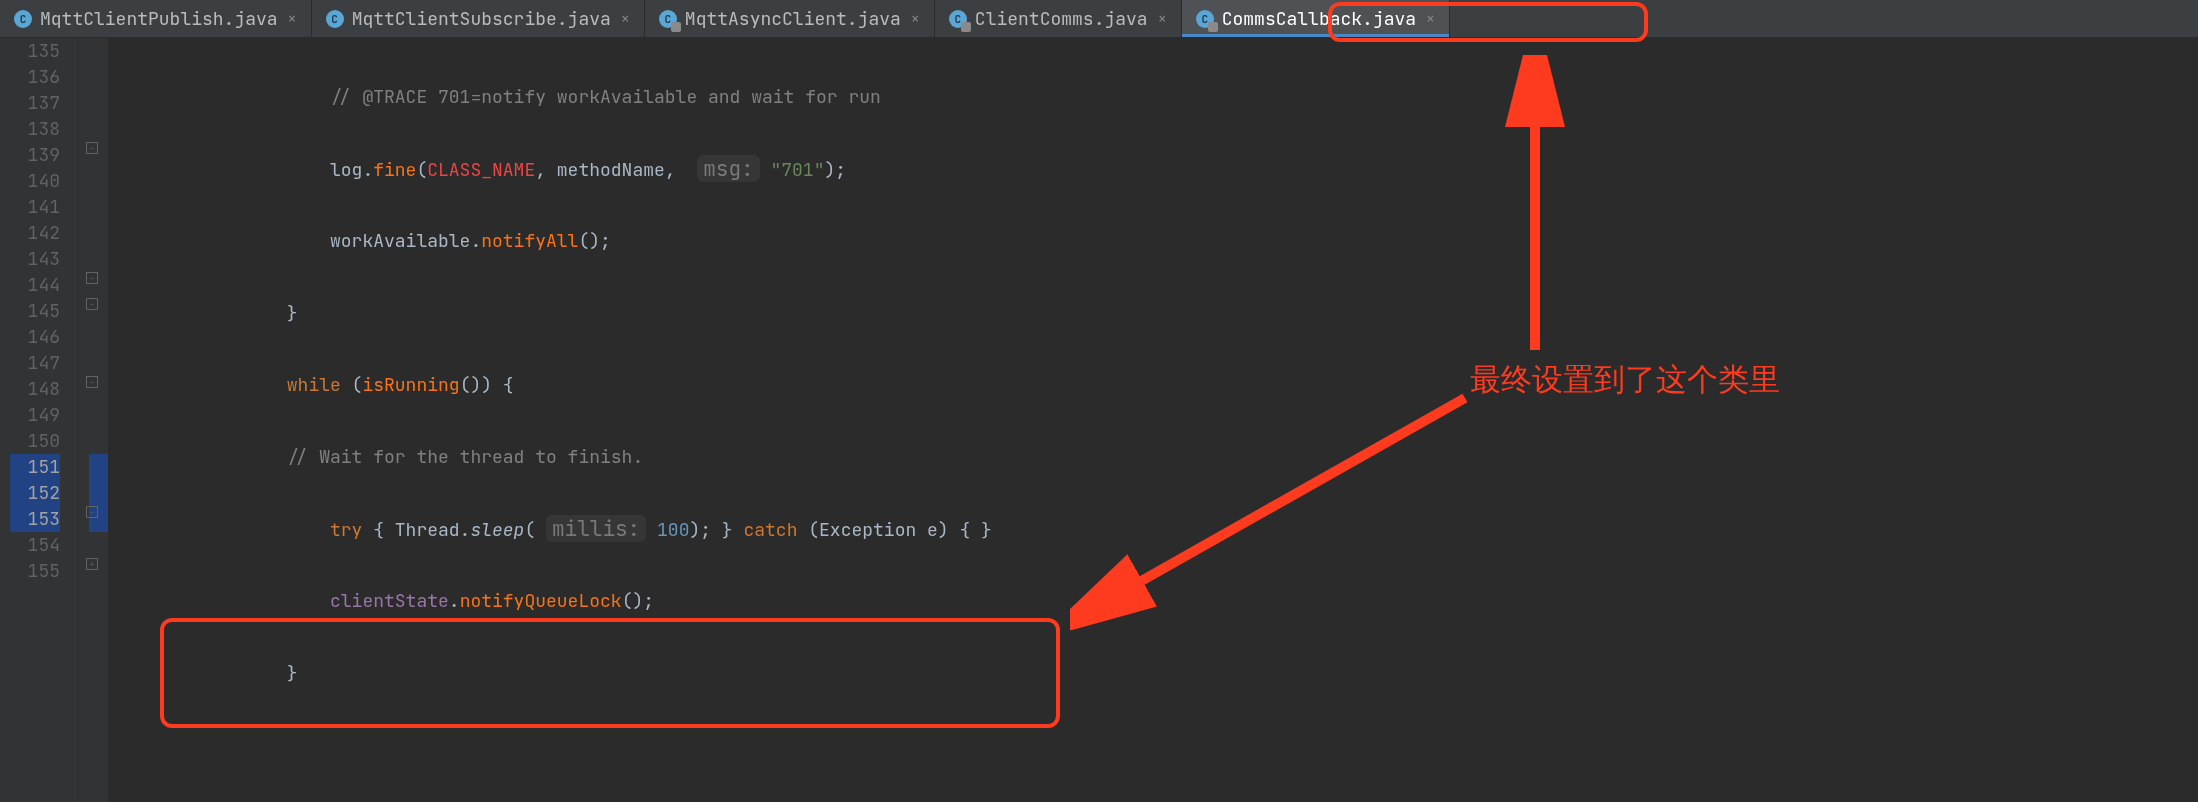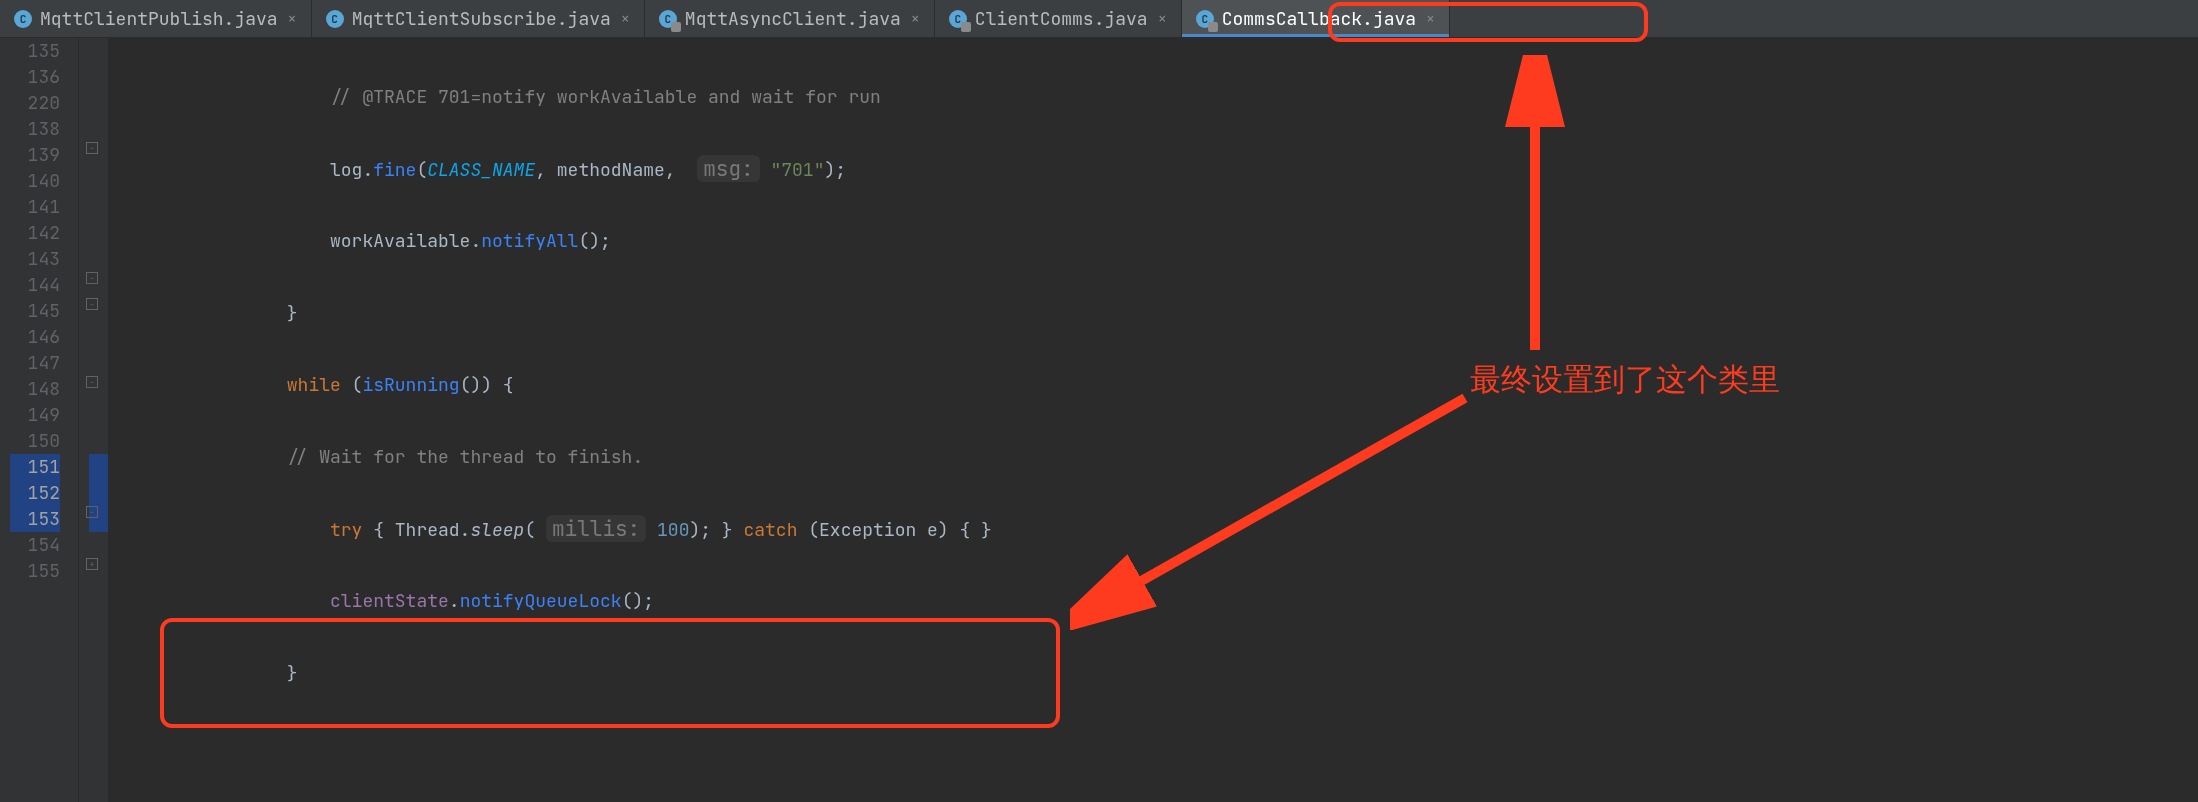--- a/index.html
+++ b/index.html
@@ -112,24 +112,24 @@
   .sel {
     background: #214283;
     display: block;
     margin-left: 10px;
   }
   .gutter .sel, .fold-col .sel { background: #214283; color: #a4a3a3; }
 
   
   .c-comment { color: #808080; }
   .c-keyword { color: #cc7832; }
-  .c-call    { color: #3b82f6; }
+  .c-call    { color: #f97316; }
   .c-str     { color: #6a8759; }
   .c-field   { color: #9876aa; }
-  .c-static  { color: #0ea5e9; font-style: italic; }
+  .c-static  { color: #ef4444; }
   .c-italic  { font-style: italic; }
   .c-hint    { color: #787878; background: #363636; border-radius: 6px; padding: 0 6px; font-size: 21px; }
 
   
   .anno-box {
     position: absolute;
     border: 4px solid #ff3b1f;
     border-radius: 12px;
     pointer-events: none;
   }
@@ -174,21 +174,21 @@
     <span>CommsCallback.java</span>
     <span class="close-icon">×</span>
   </div>
 </div>
 
 <div class="editor">
 
   <div class="gutter">
     <div class="line">135</div>
     <div class="line">136</div>
-    <div class="line">220</div>
+    <div class="line">137</div>
     <div class="line">138</div>
     <div class="line">139</div>
     <div class="line">140</div>
     <div class="line">141</div>
     <div class="line">142</div>
     <div class="line">143</div>
     <div class="line">144</div>
     <div class="line">145</div>
     <div class="line">146</div>
     <div class="line">147</div>

